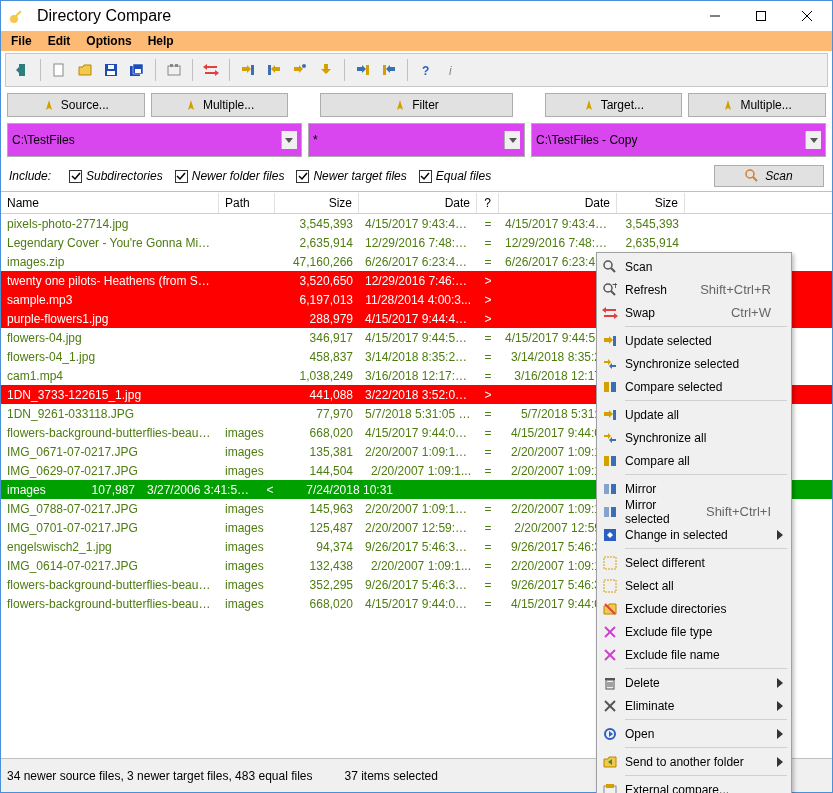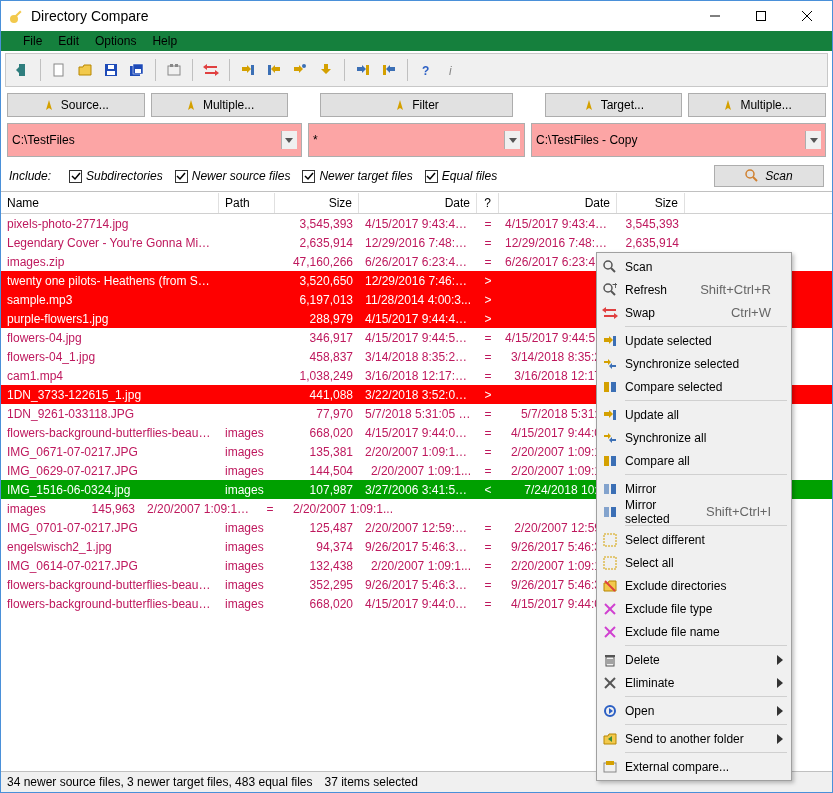--- a/index.html
+++ b/index.html
@@ -2,70 +2,70 @@
 <html><head>
 <meta charset="utf-8">
 <style>
 * { box-sizing: border-box; margin: 0; padding: 0; font-family: "Segoe UI", Tahoma, sans-serif; font-size: 12px; }
 body { background: #fff; width: 833px; height: 793px; overflow: hidden; position: relative; }
 .window { border: 1px solid #4a90d9; width: 833px; height: 793px; display: flex; flex-direction: column; background: #fff; }
 
 
 .titlebar { height: 30px; display: flex; align-items: center; padding: 0 2px 0 8px; background: #fff; }
 .titlebar .icon-app { width: 16px; height: 16px; margin-right: 6px; }
-.titlebar .title { flex: 1; font-size: 14px; }
+.titlebar .title { flex: 1; font-size: 16px; margin-left: 6px; }
 .titlebar .winbtn { width: 46px; height: 30px; display: flex; align-items: center; justify-content: center; }
 
 
-.menubar { height: 20px; display: flex; align-items: center; padding: 0 14px; background: #15803d; }
+.menubar { height: 20px; display: flex; align-items: center; padding: 0 2px; background: #fdba74; font-weight: bold; }
 .menubar .menu-item { padding: 2px 8px; cursor: default; }
 
 
 .toolbar { height: 34px; border: 1px solid #c8c8c8; margin: 2px 4px; background: #f0f0f0; display: flex; align-items: center; padding: 0 6px; gap: 6px; }
 .toolbar .sep { width: 1px; height: 22px; background: #c0c0c0; margin: 0 2px; }
 .toolbar .tbtn { width: 20px; height: 20px; display: flex; align-items: center; justify-content: center; cursor: default; }
 
 
 .srcrow { display: flex; gap: 6px; padding: 4px 6px; align-items: center; }
 .bigbtn { flex: 1; height: 24px; border: 1px solid #adadad; background: #e1e1e1; display: flex; align-items: center; justify-content: center; gap: 6px; cursor: default; }
 
 
 .pathrow { display: flex; gap: 6px; padding: 2px 6px 4px; align-items: center; }
-.combo { flex: 1; height: 16px; border: 1px solid #adadad; background: #fca5a5; display: flex; align-items: center; padding: 16px 4px; }
+.combo { flex: 1; height: 16px; border: 1px solid #adadad; background: #d946ef; display: flex; align-items: center; padding: 16px 4px; }
 .combo .dd { width: 16px; height: 18px; border-left: 1px solid #adadad; background: #f0f0f0; margin-left: auto; display: flex; align-items: center; justify-content: center; }
 
 
 .inclrow { display: flex; gap: 12px; padding: 4px 8px; align-items: center; font-style: italic; }
 .inclrow .lbl { width: 48px; }
 .chk { display: flex; align-items: center; gap: 4px; }
 .chk .box { width: 13px; height: 13px; border: 1px solid #333; display: flex; align-items: center; justify-content: center; background: #fff; }
 .scanbtn { margin-left: auto; width: 110px; height: 22px; border: 1px solid #adadad; background: #e1e1e1; display: flex; align-items: center; justify-content: center; gap: 6px; }
 
 
 .tablewrap { flex: 1; border-top: 1px solid #c0c0c0; overflow: hidden; display: flex; flex-direction: column; }
 .thead { display: flex; background: #fff; border-bottom: 1px solid #d0d0d0; height: 22px; align-items: flex-end; }
 .thead .col { border-right: 1px solid #e0e0e0; padding: 3px 6px; display: flex; align-items: center; overflow: hidden; white-space: nowrap; }
 .tbody { flex: 1; overflow: hidden; }
 .row { display: flex; height: 19px; align-items: center; }
 .row .cell { padding: 0 6px; overflow: hidden; white-space: nowrap; text-overflow: ellipsis; }
 .row.red { background: #fe0000; color: #fff; }
 .row.green { background: #00a000; color: #fff; }
-.row.normal { color: #be185d; }
+.row.normal { color: #4d7c0f; }
 
 
 .c-name { width: 218px; }
 .c-path { width: 56px; }
 .c-size { width: 84px; text-align: right; }
 .c-date { width: 118px; text-align: right; }
 .c-cmp { width: 22px; text-align: center; }
 .c-date2 { width: 118px; text-align: right; }
 .c-size2 { width: 68px; text-align: right; }
 
 
-.statusbar { height: 21px; border-top: 1px solid #c0c0c0; background: #f0f0f0; display: flex; align-items: center; padding: 0 6px; gap: 12px; }
+.statusbar { height: 34px; border-top: 1px solid #c0c0c0; background: #f0f0f0; display: flex; align-items: center; padding: 0 6px; gap: 32px; }
 
 
 .ctxmenu { position: absolute; left: 596px; top: 252px; width: 196px; background: #f0f0f0; border: 1px solid #a0a0a0; box-shadow: 2px 2px 4px rgba(0,0,0,0.25); padding: 2px; }
 .ctxmenu .mitem { height: 23px; display: flex; align-items: center; padding: 0 18px 0 2px; gap: 6px; cursor: default; position: relative; }
 .ctxmenu .mitem .micon { width: 18px; height: 18px; display: flex; align-items: center; justify-content: center; flex-shrink: 0; }
 .ctxmenu .mitem .mlabel { flex: 1; }
 .ctxmenu .mitem .mshort { color: #666; font-size: 13px; }
 .ctxmenu .mitem .marrow { position: absolute; right: 6px; }
 .ctxmenu .msep { height: 1px; background: #d0d0d0; margin: 2px 2px 2px 26px; }
 
@@ -290,21 +290,21 @@
           </svg>
         </span>
       <span>Subdirectories</span>
     </label>
     <label class="chk">
       <span class="box">
           <svg width="10" height="10">
             <path d="M1 5 L4 8 L9 2" stroke="#000" fill="none" stroke-width="1.5"></path>
           </svg>
         </span>
-      <span>Newer source files</span>
+      <span>Newer folder files</span>
     </label>
     <label class="chk">
       <span class="box">
           <svg width="10" height="10">
             <path d="M1 5 L4 8 L9 2" stroke="#000" fill="none" stroke-width="1.5"></path>
           </svg>
         </span>
       <span>Newer target files</span>
     </label>
     <label class="chk">
@@ -457,29 +457,29 @@
         <div class="row normal">
           <div class="cell c-name">IMG_0629-07-0217.JPG</div>
           <div class="cell c-path">images</div>
           <div class="cell c-size">144,504</div>
           <div class="cell c-date">2/20/2007 1:09:1...</div>
           <div class="cell c-cmp">=</div>
           <div class="cell c-date2">2/20/2007 1:09:1...</div>
           <div class="cell c-size2"></div>
         </div>
         <div class="row green">
-          <div class="cell c-name">IMG_1516-06-0324.jpg</div>
           <div class="cell c-path">images</div>
           <div class="cell c-size">107,987</div>
           <div class="cell c-date">3/27/2006 3:41:51 ...</div>
           <div class="cell c-cmp">&lt;</div>
           <div class="cell c-date2">7/24/2018 10:31</div>
           <div class="cell c-size2"></div>
         </div>
         <div class="row normal">
+          <div class="cell c-name">IMG_0788-07-0217.JPG</div>
           <div class="cell c-path">images</div>
           <div class="cell c-size">145,963</div>
           <div class="cell c-date">2/20/2007 1:09:12 ...</div>
           <div class="cell c-cmp">=</div>
           <div class="cell c-date2">2/20/2007 1:09:1...</div>
           <div class="cell c-size2"></div>
         </div>
         <div class="row normal">
           <div class="cell c-name">IMG_0701-07-0217.JPG</div>
           <div class="cell c-path">images</div>
@@ -637,20 +637,34 @@
     <div class="mitem">
       <span class="micon">
         <svg width="14" height="14">
           <rect x="1" y="2" width="5" height="10" fill="#3b6fb5" opacity="0.6"></rect>
           <rect x="8" y="2" width="5" height="10" fill="#3b6fb5"></rect>
         </svg>
       </span>
       <span class="mlabel">Mirror selected</span>
       <span class="mshort">Shift+Ctrl+I</span>
     </div>
+    <div class="mitem">
+      <span class="micon">
+        <svg width="14" height="14">
+          <rect x="1" y="1" width="12" height="12" fill="#2b5fc4"></rect>
+          <path d="M4 7 L7 4 L10 7 L7 10 Z" fill="#fff"></path>
+        </svg>
+      </span>
+      <span class="mlabel">Change in selected</span>
+      <span class="marrow">
+        <svg width="6" height="10">
+          <path d="M0 0 L6 5 L0 10 Z" fill="#333"></path>
+        </svg>
+      </span>
+    </div>
     <div class="msep"></div>
     <div class="mitem">
       <span class="micon">
         <svg width="14" height="14">
           <rect x="1" y="1" width="12" height="12" fill="none" stroke="#d4a000" stroke-dasharray="2 1"></rect>
         </svg>
       </span>
       <span class="mlabel">Select different</span>
     </div>
     <div class="mitem">

